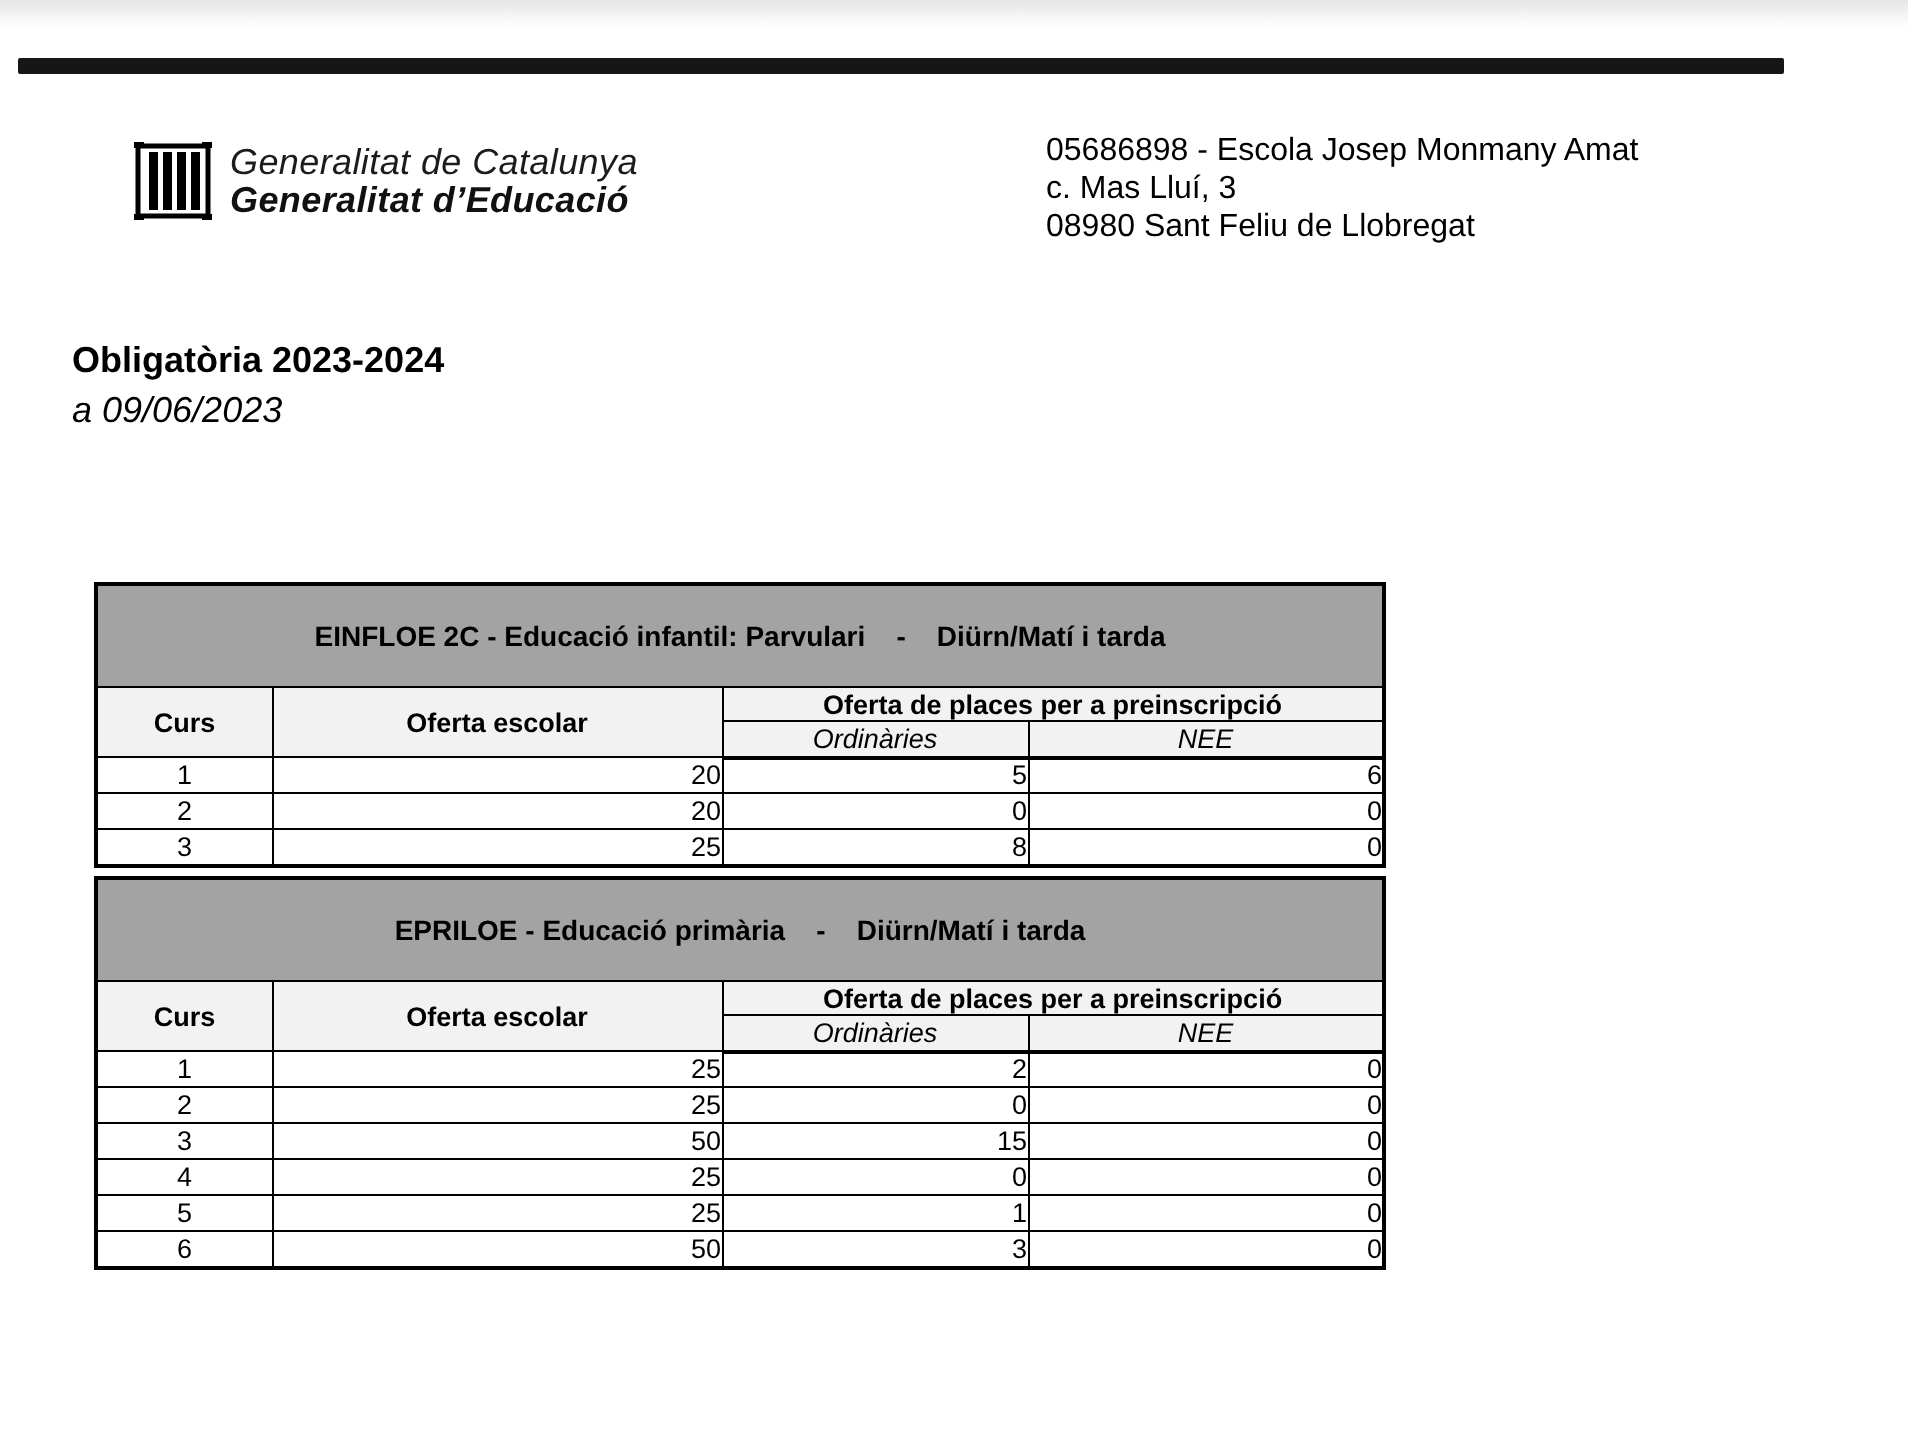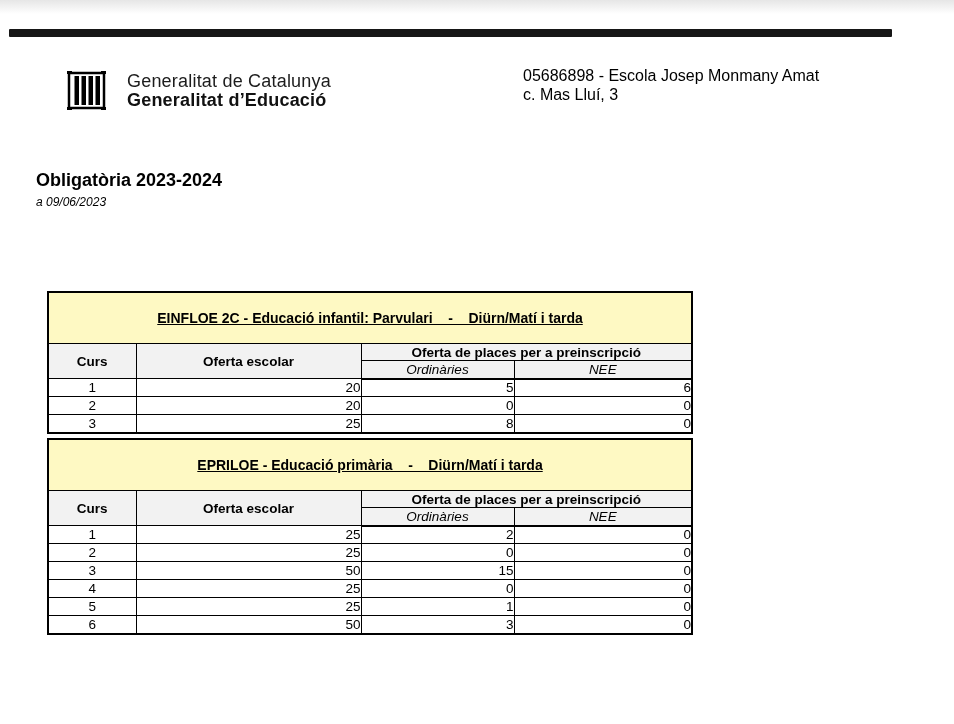--- a/index.html
+++ b/index.html
@@ -15,41 +15,41 @@
     background:linear-gradient(#e6e6e6, #ffffff);
   }
   
   .top-bar {
     position:absolute; left:9px; top:29px; width:883px; height:8px;
     background:#161616; border-radius:1px;
   }
   
   .brand { position:absolute; left:66px; top:70px; display:flex; align-items:center; }
   .brand-icon { width:41px; height:41px; display:block; flex:0 0 41px; }
-  .brand-text { margin-left:20px; line-height:19px; }
+  .brand-text { margin-left:8px; line-height:19px;font-style:italic; }
   .brand-org  { font-size:18px; color:#1c1c1c; letter-spacing:0.2px; }
   .brand-dept { font-size:18px; font-weight:bold; color:#111; letter-spacing:0.2px; }
   
   .school { position:absolute; left:523px; top:66px; font-size:16px; line-height:19px; color:#000; }
   
   .doc-title { position:absolute; left:36px; top:168px; }
   .doc-title .t1 { font-size:18px; font-weight:bold; line-height:25px; color:#000; }
-  .doc-title .date { font-size:12px; font-style:italic; margin-top:2px; color:#000; }
+  .doc-title .date { font-size:18px; font-style:italic; margin-top:2px; color:#000; }
   
   table.tbl {
     position:absolute; left:47px; width:644px;
     border-collapse:collapse; table-layout:fixed;
     border:2px solid #000;
   }
   .tbl1 { top:291px; }
   .tbl2 { top:438px; }
   table.tbl th, table.tbl td { border:1px solid #000; overflow:hidden; white-space:nowrap; }
   th.ttl {
     height:19px; font-size:14px; font-weight:bold; text-align:center;
-    background:#fef9c3; border-bottom:2px solid #000; padding:17px 4px;text-decoration:underline;
+    background:#a3a3a3; border-bottom:2px solid #000; padding:17px 4px;
   }
   th.hd {
     font-size:13.5px; font-weight:bold; text-align:center;
     background:#f2f2f2; padding:0 3px;
   }
   tr.hrow1 th { height:17px; }
   tr.hrow2 th { height:18px; border-bottom:2px solid #000; }
   th.rs { border-bottom:2px solid #000; }
   th.it { font-style:italic; font-weight:normal; font-size:13.5px; }
   table.tbl td { height:18px; font-size:13.5px; background:#fff; padding:0; }
@@ -80,20 +80,21 @@
     </span>
     <div class="brand-text">
       <div class="brand-org">Generalitat de Catalunya</div>
       <div class="brand-dept">Generalitat d’Educació</div>
     </div>
   </div>
 
   <div class="school">
     <div>05686898 - Escola Josep Monmany Amat</div>
     <div>c. Mas Lluí, 3</div>
+    <div>08980 Sant Feliu de Llobregat</div>
   </div>
 
   <div class="doc-title">
     <div class="t1">Obligatòria 2023-2024</div>
     <div class="date">a 09/06/2023</div>
   </div>
 
   <table class="tbl tbl1">
     <colgroup>
         <col style="width:88px">

